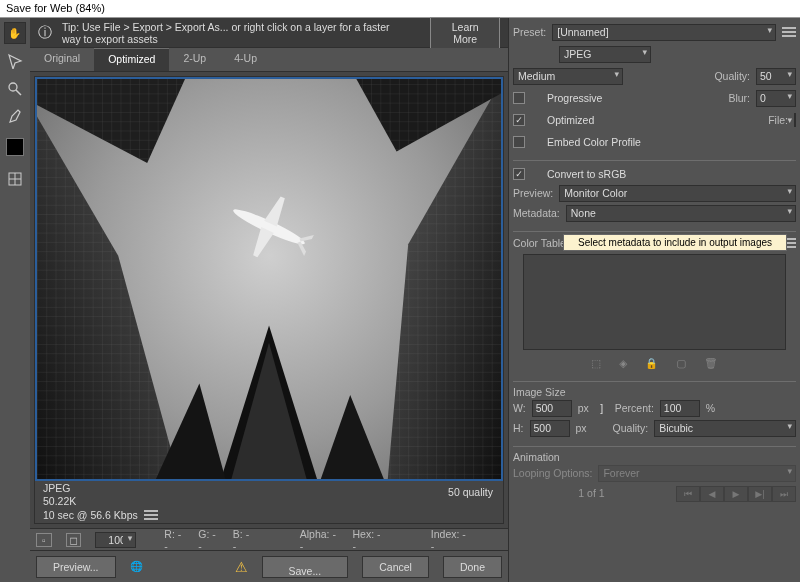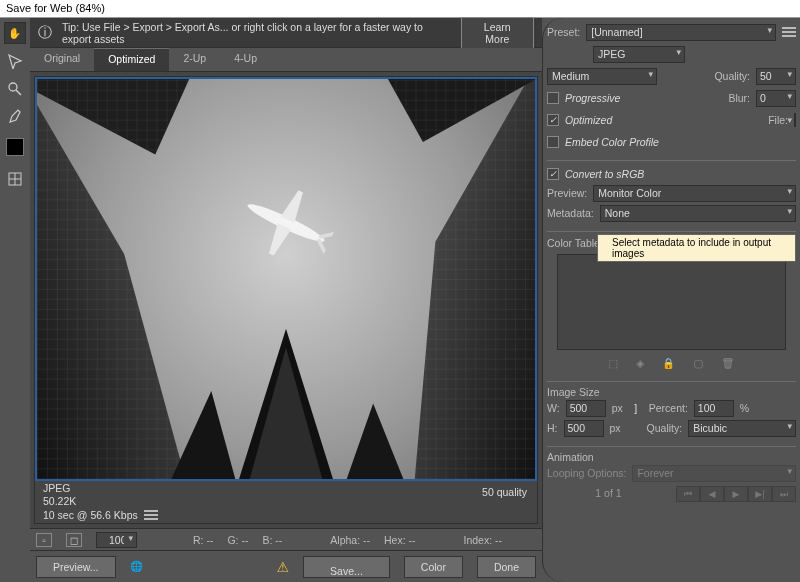--- a/index.html
+++ b/index.html
@@ -46,28 +46,28 @@
   .statusbar{height:22px;background:var(--bg);display:flex;align-items:center;gap:14px;padding:0 6px;border-top:1px solid var(--border);color:var(--text-dim);}
   .statusbar .box{width:16px;height:14px;border:1px solid #888;display:inline-flex;align-items:center;justify-content:center;}
   .statusbar input.zoom{width:41px;background:var(--bg-dark);color:var(--text);border:1px solid var(--border);height:16px;padding:0 12px;}
 
   .btnbar{height:32px;background:var(--bg);display:flex;align-items:center;padding:0 6px;gap:14px;border-top:1px solid var(--border);}
   .btn{background:#6a6a6a;color:var(--text);border:1px solid #333;height:22px;padding:0 16px;}
   .btnbar .spacer{flex:1;}
   .warn{color:#f6c344;font-size:14px;}
 
   
-  .panel{width:258px;background:var(--bg);border-left:1px solid var(--border);display:flex;flex-direction:column;padding:4px 4px 0 4px;gap:2px;overflow:hidden;border-radius:21px;}
+  .panel{width:292px;background:var(--bg);border-left:1px solid var(--border);display:flex;flex-direction:column;padding:4px 4px 0 4px;gap:2px;overflow:hidden;}
   .row{display:flex;align-items:center;gap:6px;height:20px;}
   .lbl{color:var(--text-dim);}
   select,.select{background:var(--bg-dark);color:var(--text);border:1px solid var(--border);height:17px;padding:0 16px 0 4px;appearance:none;position:relative;}
   .selwrap{position:relative;display:inline-block;}
   .selwrap::after{content:"▾";position:absolute;right:4px;top:1px;color:var(--text-dim);font-size:9px;pointer-events:none;}
   input[type=text].num{width:40px;background:var(--bg-dark);color:var(--text);border:1px solid var(--border);height:17px;padding:0 3px;text-align:left;}
-  .chk{display:flex;align-items:center;gap:6px;height:18px;font-style:italic;}
+  .chk{display:flex;align-items:center;gap:22px;height:18px;}
   .chk .cb{width:12px;height:12px;border:1px solid #888;background:var(--bg-dark);display:inline-flex;align-items:center;justify-content:center;color:#ddd;font-size:9px;}
   .chk .cb.on::after{content:"✓";}
   .matte{width:34px;height:15px;background:#fff;border:1px solid var(--border);}
   .section{border-top:1px solid var(--border-lt);margin-top:6px;padding-top:4px;}
   .sec-title{display:flex;gap:4px;align-items:center;color:var(--text-dim);}
   .table{height:96px;border:1px solid var(--border);background:var(--bg-dark);margin:4px 10px;}
   .table-tools{display:flex;justify-content:center;gap:18px;color:#888;padding:3px 0;}
   .tooltip{position:absolute;background:var(--hilite);color:#000;padding:2px 14px;border:1px solid #666;font-size:10px;z-index:10;}
   .playbar{display:flex;justify-content:center;gap:0;margin-top:2px;}
   .playbar .pb{width:24px;height:16px;border:1px solid var(--border);background:var(--bg-dark);display:flex;align-items:center;justify-content:center;color:#999;font-size:9px;}
@@ -198,21 +198,21 @@
         <span>Index: --</span>
         <span style="width:20px"></span>
       </div>
 
       <div class="btnbar">
         <button class="btn">Preview...</button>
         <span class="mini">🌐</span>
         <span class="spacer"></span>
         <span class="warn">⚠</span>
         <button class="btn" style="padding:8px 26px">Save...</button>
-        <button class="btn">Color</button>
+        <button class="btn">Cancel</button>
         <button class="btn">Done</button>
       </div>
     </div>
 
     <div class="panel" style="position:relative">
       <div class="row">
         <span class="lbl">Preset:</span>
         <span class="selwrap grow"><select class="select" style="width:100%"><option>[Unnamed]</option></select></span>
         <span class="mini">
             <span class="hamb"></span>

